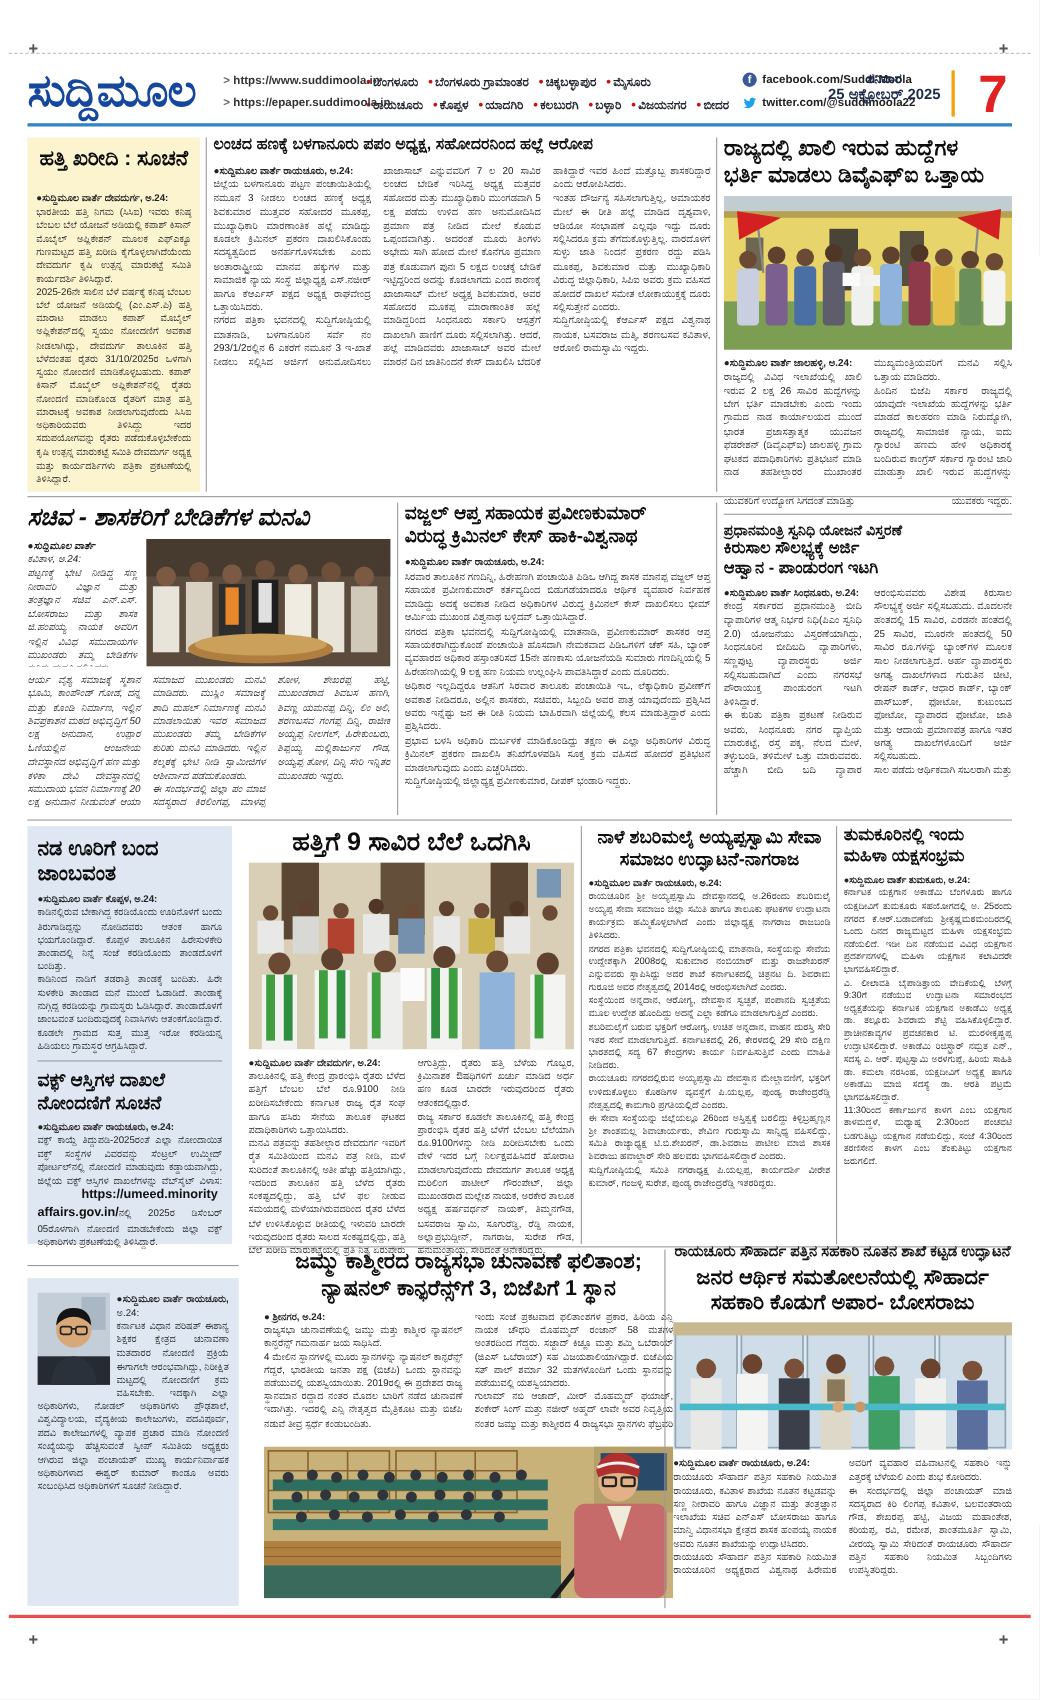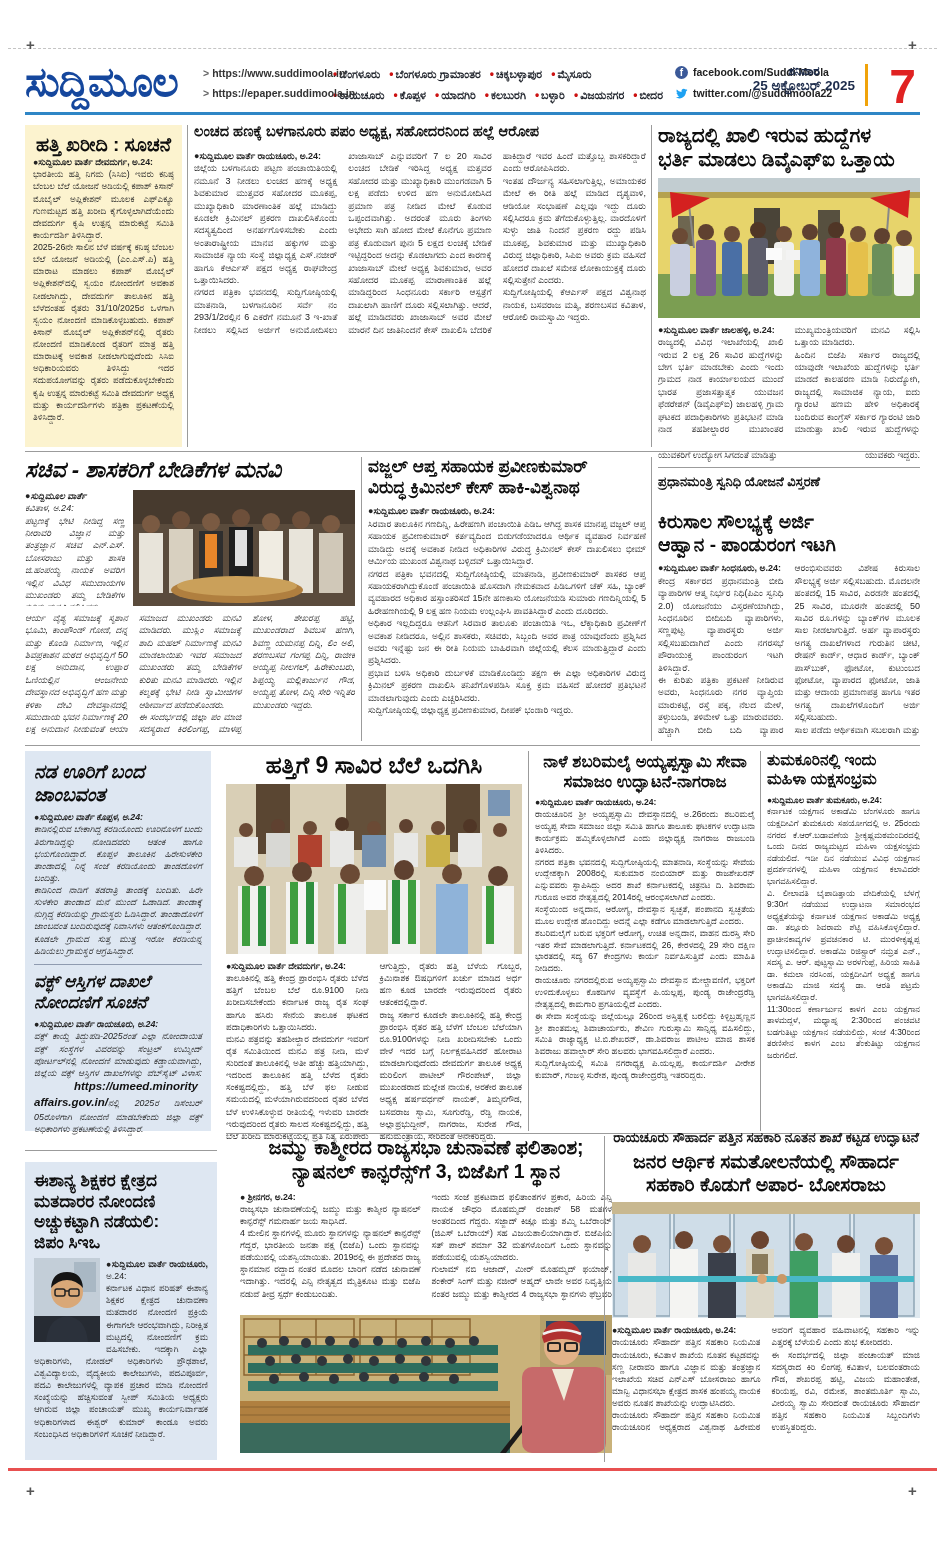--- a/index.html
+++ b/index.html
@@ -91,21 +91,21 @@
     <div class="abs" style="right:65px;top:6px;">
       <div class="daydate day">ಶನಿವಾರ</div>
       <div class="daydate date">25 ಅಕ್ಟೋಬರ್ 2025</div>
     </div>
     <div class="abs gold-bar" style="right:52px;top:6px;"></div>
     <div class="abs pageno" style="right:4px;top:8px;">7</div>
   </div>
   <div class="blue-rule" style="left:25px;right:25px;top:112px;"></div>
 
   <div class="abs yellow" style="left:25px;top:125px;width:157px;height:322px;padding:8px;box-sizing:border-box;">
-    <div class="headline" style="font-size:19px;text-align:center;margin-bottom:0;">ಹತ್ತಿ ಖರೀದಿ : ಸೂಚನೆ</div>
+    <div class="headline" style="font-size:19px;text-align:center;margin-bottom:18px;">ಹತ್ತಿ ಖರೀದಿ : ಸೂಚನೆ</div>
     <div class="body with-byline" style="font-size:8.8px;">●ಸುದ್ದಿಮೂಲ ವಾರ್ತೆ ದೇವದುರ್ಗ, ಅ.24:
 ಭಾರತೀಯ ಹತ್ತಿ ನಿಗಮ (ಸಿಸಿಐ) ಇವರು ಕನಿಷ್ಠ ಬೆಂಬಲ ಬೆಲೆ ಯೋಜನೆ ಅಡಿಯಲ್ಲಿ ಕಪಾಶ್ ಕಿಸಾನ್ ಮೊಬೈಲ್ ಅಪ್ಲಿಕೇಶನ್ ಮೂಲಕ ಎಫ್ಎಕ್ಯೂ ಗುಣಮಟ್ಟದ ಹತ್ತಿ ಖರೀದಿ ಕೈಗೊಳ್ಳಲಾಗಿದೆಯೆಂದು ದೇವದುರ್ಗ ಕೃಷಿ ಉತ್ಪನ್ನ ಮಾರುಕಟ್ಟೆ ಸಮಿತಿ ಕಾರ್ಯದರ್ಶಿ ತಿಳಿಸಿದ್ದಾರೆ.
 2025-26ನೇ ಸಾಲಿನ ಬೆಳೆ ವರ್ಷಕ್ಕೆ ಕನಿಷ್ಠ ಬೆಂಬಲ ಬೆಲೆ ಯೋಜನೆ ಅಡಿಯಲ್ಲಿ (ಎಂ.ಎಸ್.ಪಿ) ಹತ್ತಿ ಮಾರಾಟ ಮಾಡಲು ಕಪಾಶ್ ಮೊಬೈಲ್ ಅಪ್ಲಿಕೇಶನ್‌ದಲ್ಲಿ ಸ್ವಯಂ ನೋಂದಣಿಗೆ ಅವಕಾಶ ನೀಡಲಾಗಿದ್ದು, ದೇವದುರ್ಗ ತಾಲೂಕಿನ ಹತ್ತಿ ಬೆಳೆದಂತಹ ರೈತರು 31/10/2025ರ ಒಳಗಾಗಿ ಸ್ವಯಂ ನೋಂದಣಿ ಮಾಡಿಕೊಳ್ಳಬಹುದು. ಕಪಾಶ್ ಕಿಸಾನ್ ಮೊಬೈಲ್ ಅಪ್ಲಿಕೇಶನ್‌ನಲ್ಲಿ ರೈತರು ನೋಂದಣಿ ಮಾಡಿಕೊಂಡ ರೈತರಿಗೆ ಮಾತ್ರ ಹತ್ತಿ ಮಾರಾಟಕ್ಕೆ ಅವಕಾಶ ನೀಡಲಾಗುವುದೆಂದು ಸಿಸಿಐ ಅಧಿಕಾರಿಯವರು ತಿಳಿಸಿದ್ದು ಇದರ ಸದುಪಯೋಗವನ್ನು ರೈತರು ಪಡೆದುಕೊಳ್ಳಬೇಕೆಂದು ಕೃಷಿ ಉತ್ಪನ್ನ ಮಾರುಕಟ್ಟೆ ಸಮಿತಿ ದೇವದುರ್ಗ ಅಧ್ಯಕ್ಷ ಮತ್ತು ಕಾರ್ಯದರ್ಶಿಗಳು ಪತ್ರಿಕಾ ಪ್ರಕಟಣೆಯಲ್ಲಿ ತಿಳಿಸಿದ್ದಾರೆ.</div>
   </div>
   <div class="vline" style="left:187px;top:125px;height:322px;"></div>
 
   <div class="abs" style="left:194px;top:123px;width:452px;">
     <div class="kicker" style="font-size:14.5px;">ಲಂಚದ ಹಣಕ್ಕೆ ಬಳಗಾನೂರು ಪಪಂ ಅಧ್ಯಕ್ಷ, ಸಹೋದರನಿಂದ ಹಲ್ಲೆ ಆರೋಪ</div>
     <div class="body with-byline cols3" style="margin-top:10px;height:192px;overflow:hidden;">●ಸುದ್ದಿಮೂಲ ವಾರ್ತೆ ರಾಯಚೂರು, ಅ.24:
 ಜಿಲ್ಲೆಯ ಬಳಗಾನೂರು ಪಟ್ಟಣ ಪಂಚಾಯಿತಿಯಲ್ಲಿ ನಮೂನೆ 3 ನೀಡಲು ಲಂಚದ ಹಣಕ್ಕೆ ಅಧ್ಯಕ್ಷ ಶಿವಕುಮಾರ ಮುತ್ತವರ ಸಹೋದರ ಮೂಕಪ್ಪ, ಮುಖ್ಯಾಧಿಕಾರಿ ಮಾರಣಾಂತಿಕ ಹಲ್ಲೆ ಮಾಡಿದ್ದು ಕೂಡಲೇ ಕ್ರಿಮಿನಲ್ ಪ್ರಕರಣ ದಾಖಲಿಸಿಕೊಂಡು ಸದಸ್ಯತ್ವದಿಂದ ಅನರ್ಹಗೊಳಿಸಬೇಕು ಎಂದು ಅಂತಾರಾಷ್ಟ್ರೀಯ ಮಾನವ ಹಕ್ಕುಗಳ ಮತ್ತು ಸಾಮಾಜಿಕ ನ್ಯಾಯ ಸಂಸ್ಥೆ ಜಿಲ್ಲಾಧ್ಯಕ್ಷ ಎಸ್.ನಜೀರ್ ಹಾಗೂ ಕೆಆರ್ಎಸ್ ಪಕ್ಷದ ಅಧ್ಯಕ್ಷ ರಾಘವೇಂದ್ರ ಒತ್ತಾಯಿಸಿದರು.
@@ -209,30 +209,30 @@
   </div>
   <div class="vline" style="left:651px;top:457px;height:284px;"></div>
 
   <div class="abs" style="left:658px;top:450px;width:262px;">
     <div class="tailrow">
       <span>ಯುವಕರಿಗೆ ಉದ್ಯೋಗ ಸಿಗದಂತೆ ಮಾಡಿತ್ತು</span>
         <span>ಯುವಕರು ಇದ್ದರು.</span>
     </div>
     <div class="hline" style="position:static;margin:6px 0;"></div>
     <div class="kicker" style="font-size:13px;">ಪ್ರಧಾನಮಂತ್ರಿ ಸ್ವನಿಧಿ ಯೋಜನೆ ವಿಸ್ತರಣೆ</div>
-    <div class="headline" style="font-size:19px;margin-top:20px;">ಕಿರುಸಾಲ ಸೌಲಭ್ಯಕ್ಕೆ ಅರ್ಜಿ
+    <div class="headline" style="font-size:15px;margin-top:0;">ಕಿರುಸಾಲ ಸೌಲಭ್ಯಕ್ಕೆ ಅರ್ಜಿ
 ಆಹ್ವಾನ - ಪಾಂಡುರಂಗ ಇಟಗಿ</div>
     <div class="body with-byline cols2" style="margin-top:6px;height:176px;overflow:hidden;">●ಸುದ್ದಿಮೂಲ ವಾರ್ತೆ ಸಿಂಧನೂರು, ಅ.24:
 ಕೇಂದ್ರ ಸರ್ಕಾರದ ಪ್ರಧಾನಮಂತ್ರಿ ಬೀದಿ ವ್ಯಾಪಾರಿಗಳ ಆತ್ಮ ನಿರ್ಭರ ನಿಧಿ(ಪಿಎಂ ಸ್ವನಿಧಿ 2.0) ಯೋಜನೆಯು ವಿಸ್ತರಣೆಯಾಗಿದ್ದು, ಸಿಂಧನೂರಿನ ಬೀದಿಬದಿ ವ್ಯಾಪಾರಿಗಳು, ಸಣ್ಣಪುಟ್ಟ ವ್ಯಾಪಾರಸ್ಥರು ಅರ್ಜಿ ಸಲ್ಲಿಸಬಹುದಾಗಿದೆ ಎಂದು ನಗರಸಭೆ ಪೌರಾಯುಕ್ತ ಪಾಂಡುರಂಗ ಇಟಗಿ ತಿಳಿಸಿದ್ದಾರೆ.
 ಈ ಕುರಿತು ಪತ್ರಿಕಾ ಪ್ರಕಟಣೆ ನೀಡಿರುವ ಅವರು, ಸಿಂಧನೂರು ನಗರ ವ್ಯಾಪ್ತಿಯ ಮಾರುಕಟ್ಟೆ, ರಸ್ತೆ ಪಕ್ಕ, ನೆಲದ ಮೇಳೆ, ತಳ್ಳುಬಂಡಿ, ತಳಿಮೇಳೆ ಒತ್ತು ಮಾರುವವರು. ಹೆಚ್ಚಾಗಿ ಬೀದಿ ಬದಿ ವ್ಯಾಪಾರ ಆರಂಭಿಸುವವರು ವಿಶೇಷ ಕಿರುಸಾಲ ಸೌಲಭ್ಯಕ್ಕೆ ಅರ್ಜಿ ಸಲ್ಲಿಸಬಹುದು. ಮೊದಲನೇ ಹಂತದಲ್ಲಿ 15 ಸಾವಿರ, ಎರಡನೇ ಹಂತದಲ್ಲಿ 25 ಸಾವಿರ, ಮೂರನೇ ಹಂತದಲ್ಲಿ 50 ಸಾವಿರ ರೂ.ಗಳನ್ನು ಬ್ಯಾಂಕ್‌ಗಳ ಮೂಲಕ ಸಾಲ ನೀಡಲಾಗುತ್ತಿದೆ. ಅರ್ಹ ವ್ಯಾಪಾರಸ್ಥರು ಅಗತ್ಯ ದಾಖಲೆಗಳಾದ ಗುರುತಿನ ಚೀಟಿ, ರೇಷನ್ ಕಾರ್ಡ್, ಆಧಾರ ಕಾರ್ಡ್, ಬ್ಯಾಂಕ್ ಪಾಸ್‌ಬುಕ್, ಫೋಟೋ, ಕುಟುಂಬದ ಫೋಟೋ, ವ್ಯಾಪಾರದ ಫೋಟೋ, ಜಾತಿ ಮತ್ತು ಆದಾಯ ಪ್ರಮಾಣಪತ್ರ ಹಾಗೂ ಇತರ ಅಗತ್ಯ ದಾಖಲೆಗಳೊಂದಿಗೆ ಅರ್ಜಿ ಸಲ್ಲಿಸಬಹುದು.
 ಸಾಲ ಪಡೆದು ಆರ್ಥಿಕವಾಗಿ ಸಬಲರಾಗಿ ಮತ್ತು ಡಿಜಿಟಲ್ ಪಾವತಿಯಿಂದ ಕ್ಯಾಶ್‌ಬ್ಯಾಕ್ ಪ್ರೋತ್ಸಾಹಧನ, ಎರಡನೇ ಕಂತಿನ ಸಾಲ ಪಡೆಯಲು ಮರುಪಾವತಿಸಿದ ನಂತರ 30 ಸಾವಿರ ರೂ.ಗಳ ಕ್ರೆಡಿಟ್ ಪಡೆದುಕೊಳ್ಳಬಹುದು. ನಿಗದಿತ ಕಾಲಾವಧಿಯಲ್ಲಿ ಕಂತುಗಳನ್ನು ಪಾವತಿಸಿದರೆ ಮಾತ್ರ ಬಡ್ಡಿ ಸಹಾಯಧನ ಸಿಗಲಿದೆ. ಹೆಚ್ಚಿನ ಮಾಹಿತಿಗೆ ಸಮುದಾಯ ಸಂಘಟನಾಧಿಕಾರಿ ದುರುಗಪ್ಪ ಜನಮ ಕಚೇರಿ ಅವಧಿಯಲ್ಲಿ ಸಂಪರ್ಕಿಸಲು ಕೋರಿದ್ದಾರೆ.</div>
   </div>
   <div class="hline" style="left:25px;right:25px;top:745px;"></div>
 
-  <div class="abs panel" style="left:25px;top:751px;width:186px;height:380px;padding:9px;box-sizing:border-box;font-style:italic;">
+  <div class="abs panel" style="left:25px;top:751px;width:186px;height:380px;padding:9px;box-sizing:border-box;">
     <div>
       <div class="headline" style="font-size:19px;">ನಡ ಊರಿಗೆ ಬಂದ
 ಜಾಂಬವಂತ</div>
       <div class="body with-byline" style="font-size:8.8px;margin-top:5px;">●ಸುದ್ದಿಮೂಲ ವಾರ್ತೆ ಕೊಪ್ಪಳ, ಅ.24:
 ಕಾಡಿನಲ್ಲಿರುವ ಬೇಕಾಗಿದ್ದ ಕರಡಿಯೊಂದು ಊರಿನೊಳಗೆ ಬಂದು ತಿರುಗಾಡಿದ್ದನ್ನು ನೋಡಿದವರು ಆತಂಕ ಹಾಗೂ ಭಯಗೊಂಡಿದ್ದಾರೆ. ಕೊಪ್ಪಳ ತಾಲೂಕಿನ ಹಿರೇಸುಳಕೇರಿ ತಾಂಡಾದಲ್ಲಿ ನಿನ್ನೆ ಸಂಜೆ ಕರಡಿಯೊಂದು ತಾಂಡದೊಳಗೆ ಬಂದಿತ್ತು.
 ಕಾಡಿನಿಂದ ನಾಡಿಗೆ ತಡರಾತ್ರಿ ತಾಂಡಕ್ಕೆ ಬಂದಿತು. ಹಿರೇ ಸುಳಕೇರಿ ತಾಂಡಾದ ಮನೆ ಮುಂದೆ ಓಡಾಡಿದೆ. ತಾಂಡಾಕ್ಕೆ ನುಗ್ಗಿದ್ದ ಕರಡಿಯನ್ನು ಗ್ರಾಮಸ್ಥರು ಓಡಿಸಿದ್ದಾರೆ. ತಾಂಡಾದೊಳಗೆ ಜಾಂಬವಂತ ಬಂದಿರುವುದಕ್ಕೆ ನಿವಾಸಿಗಳು ಆತಂಕಗೊಂಡಿದ್ದಾರೆ. ಕೂಡಲೇ ಗ್ರಾಮದ ಸುತ್ತ ಮುತ್ತ ಇರೋ ಕರಡಿಯನ್ನ ಹಿಡಿಯಲು ಗ್ರಾಮಸ್ಥರ ಆಗ್ರಹಿಸಿದ್ದಾರೆ.</div>
     </div>
     <hr class="inner-hr">
     <div>
       <div class="headline" style="font-size:17px;">ವಕ್ಫ್ ಆಸ್ತಿಗಳ ದಾಖಲೆ
@@ -319,24 +319,20 @@
 ಮಹಿಳಾ ಯಕ್ಷಸಂಭ್ರಮ</div>
     <div class="body with-byline" style="margin-top:6px;height:336px;overflow:hidden;font-size:8.4px;">●ಸುದ್ದಿಮೂಲ ವಾರ್ತೆ ತುಮಕೂರು, ಅ.24:
 ಕರ್ನಾಟಕ ಯಕ್ಷಗಾನ ಅಕಾಡೆಮಿ ಬೆಂಗಳೂರು ಹಾಗೂ ಯಕ್ಷದೀವಿಗೆ ತುಮಕೂರು ಸಹಯೋಗದಲ್ಲಿ ಅ. 25ರಂದು ನಗರದ ಕೆ.ಆರ್.ಬಡಾವಣೆಯ ಶ್ರೀಕೃಷ್ಣಮಠಮಂದಿರದಲ್ಲಿ ಒಂ‌ದು ದಿನದ ರಾಜ್ಯಮಟ್ಟದ ಮಹಿಳಾ ಯಕ್ಷಸಂಭ್ರಮ ನಡೆಯಲಿದೆ. ಇಡೀ ದಿನ ನಡೆಯುವ ವಿವಿಧ ಯಕ್ಷಗಾನ ಪ್ರದರ್ಶನಗಳಲ್ಲಿ ಮಹಿಳಾ ಯಕ್ಷಗಾನ ಕಲಾವಿದರೇ ಭಾಗವಹಿಸಲಿದ್ದಾರೆ.
 ವಿ. ಲೀಲಾವತಿ ಬೈಪಾಡಿತ್ತಾಯ ವೇದಿಕೆಯಲ್ಲಿ ಬೆಳಗ್ಗೆ 9:30ಗೆ ನಡೆಯುವ ಉದ್ಘಾಟನಾ ಸಮಾರಂಭದ ಅಧ್ಯಕ್ಷತೆಯನ್ನು ಕರ್ನಾಟಕ ಯಕ್ಷಗಾನ ಅಕಾಡೆಮಿ ಅಧ್ಯಕ್ಷ ಡಾ. ತಲ್ಲೂರು ಶಿವರಾಮ ಶೆಟ್ಟಿ ವಹಿಸಿಕೊಳ್ಳಲಿದ್ದಾರೆ. ಪ್ರಾಚೀನಕಾವ್ಯಗಳ ಪ್ರವಚನಕಾರ ಟಿ. ಮುರಳೀಕೃಷ್ಣಪ್ಪ ಉದ್ಘಾಟಿಸಲಿದ್ದಾರೆ. ಅಕಾಡೆಮಿ ರಿಜಿಸ್ಟ್ರಾರ್ ನಮ್ರತ ಎನ್., ಸದಸ್ಯ ಎ. ಆರ್. ಪುಟ್ಟಸ್ವಾಮಿ ಅರಳಗುಪ್ಪೆ, ಹಿರಿಯ ಸಾಹಿತಿ ಡಾ. ಕಮಲಾ ನರಸಿಂಹ, ಯಕ್ಷದೀವಿಗೆ ಅಧ್ಯಕ್ಷೆ ಹಾಗೂ ಅಕಾಡೆಮಿ ಮಾಜಿ ಸದಸ್ಯೆ ಡಾ. ಆರತಿ ಪಟ್ರಮೆ ಭಾಗವಹಿಸಲಿದ್ದಾರೆ.
 11:30ರಿಂದ ಕರ್ಣಾರ್ಜುನ ಕಾಳಗ ಎಂಬ ಯಕ್ಷಗಾನ ತಾಳಮದ್ದಳೆ, ಮಧ್ಯಾಹ್ನ 2:30ರಿಂದ ಪಂಚವಟಿ ಬಡಗುತಿಟ್ಟು ಯಕ್ಷಗಾನ ನಡೆಯಲಿದ್ದು, ಸಂಜೆ 4:30ರಿಂದ ತರಣಿಸೇನ ಕಾಳಗ ಎಂಬ ತೆಂಕುತಿಟ್ಟು ಯಕ್ಷಗಾನ ಜರುಗಲಿದೆ.</div>
   </div>
   <div class="hline" style="left:226px;right:25px;top:1133px;"></div>
   <div class="hline" style="left:25px;width:192px;top:1150px;"></div>
 
   <div class="abs panel" style="left:25px;top:1162px;width:192px;height:298px;padding:9px;box-sizing:border-box;">
-    <div class="headline" style="font-size:17px;">ಈಶಾನ್ಯ ಶಿಕ್ಷಕರ ಕ್ಷೇತ್ರದ
-ಮತದಾರರ ನೋಂದಣಿ
-ಅಚ್ಚುಕಟ್ಟಾಗಿ ನಡೆಯಲಿ:
-ಜಿಪಂ ಸಿಇಒ</div>
     <svg class="photo" style="float:left;margin:4px 6px 2px 0;" width="66" height="84" viewBox="0 0 66 84">
       <rect width="66" height="84" fill="#c3ced8"></rect>
       <rect x="40" y="4" width="22" height="30" fill="#a9b8c4"></rect>
       <rect y="58" width="66" height="26" fill="#262b33"></rect>
       <path d="M12 84 Q14 60 33 58 Q52 60 54 84 Z" fill="#2b313b"></path>
       <circle cx="33" cy="34" r="16" fill="#d9a878"></circle>
       <path d="M17 30 Q18 14 33 14 Q48 14 49 30 Q42 22 33 22 Q24 22 17 30 Z" fill="#141414"></path>
       <rect x="21" y="31" width="10" height="7" rx="2" fill="none" stroke="#222" stroke-width="1.5"></rect>
       <rect x="35" y="31" width="10" height="7" rx="2" fill="none" stroke="#222" stroke-width="1.5"></rect>
       <line x1="31" y1="33" x2="35" y2="33" stroke="#222" stroke-width="1.5"></line>

